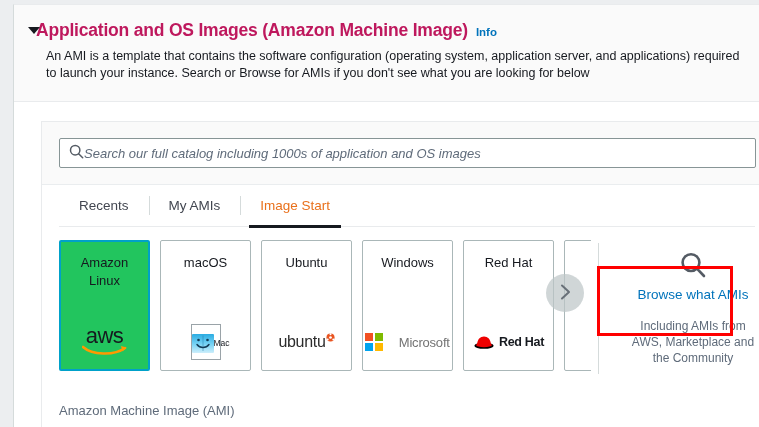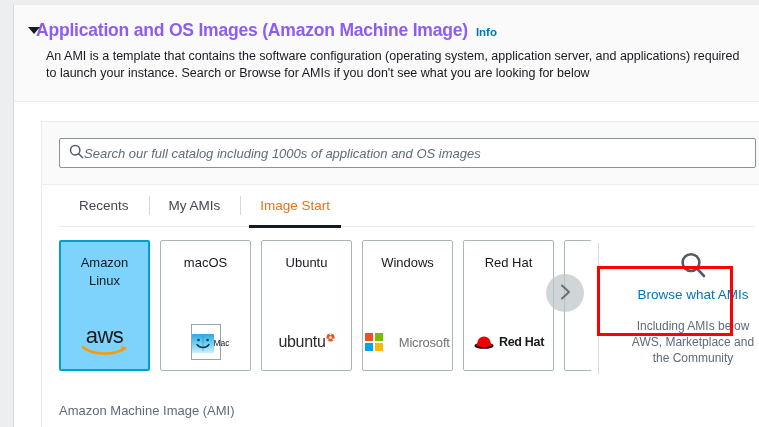--- a/index.html
+++ b/index.html
@@ -55,21 +55,21 @@
     border-left: 6px solid transparent;
     border-right: 6px solid transparent;
     border-top: 7px solid #16191f;
     cursor: pointer;
   }
 
   .panel-title {
     font-size: 17.5px;
     font-weight: bold;
     letter-spacing: -0.2px;
-    color: #8b5cf6;
+    color: #be185d;
     white-space: nowrap;
   }
 
   .info-link {
     font-size: 11.5px;
     font-weight: bold;
     color: #0073bb;
     cursor: pointer;
   }
 
@@ -203,21 +203,21 @@
     background: #ffffff;
     display: flex;
     flex-direction: column;
     align-items: center;
     padding-top: 13px;
     cursor: pointer;
     user-select: none;
   }
 
   .ami-card.selected {
-    background: #7dd3fc;
+    background: #22c55e;
     border: 2px solid #00a1c9;
     padding-top: 12px;
   }
 
   .ami-name {
     font-size: 13px;
     color: #16191f;
     text-align: center;
     line-height: 18px;
     width: 100%;
@@ -526,21 +526,21 @@
       <div class="browse-col">
         <button class="browse-button">
           <span>
             <svg width="30" height="30" viewBox="0 0 30 30">
               <circle cx="13" cy="12.6" r="8.4" fill="none" stroke="#545b64" stroke-width="2.6"></circle>
               <line x1="19.2" y1="18.8" x2="26" y2="26" stroke="#545b64" stroke-width="2.6" stroke-linecap="round"></line>
             </svg>
           </span>
           <span class="browse-label">Browse what AMIs</span>
         </button>
-        <div class="browse-sub">Including AMIs below AWS, Marketplace and the Community</div>
+        <div class="browse-sub">Including AMIs from AWS, Marketplace and the Community</div>
       </div>
 
     </div>
   </div>
 
   <div class="footer-label">Amazon Machine Image (AMI)</div>
 
 </div>
 
 <div class="annotation-box"></div>

